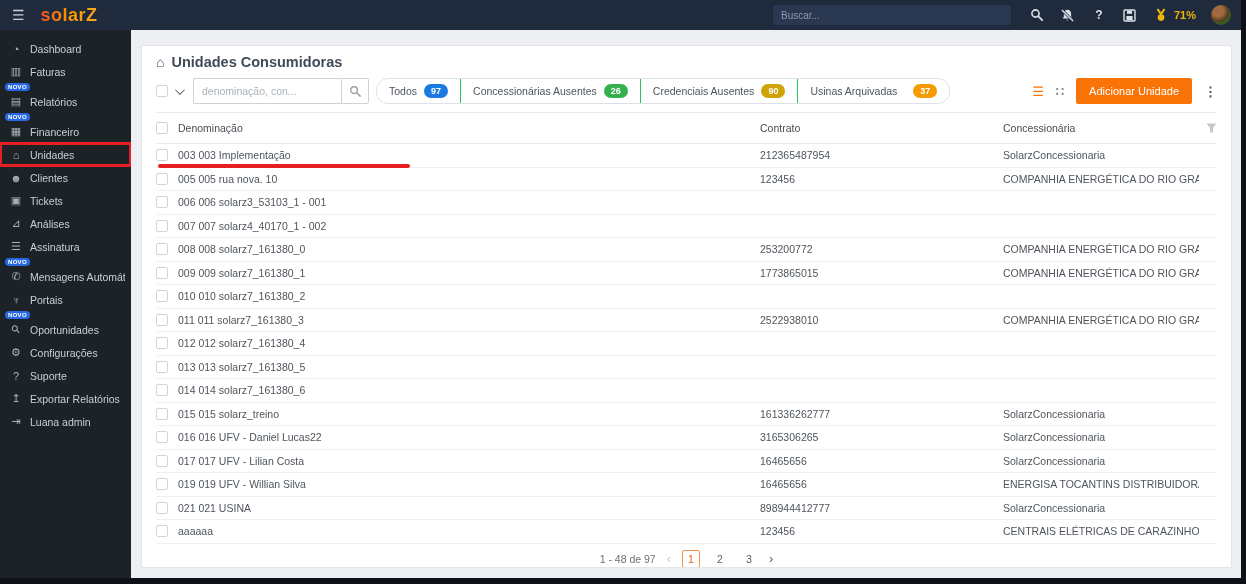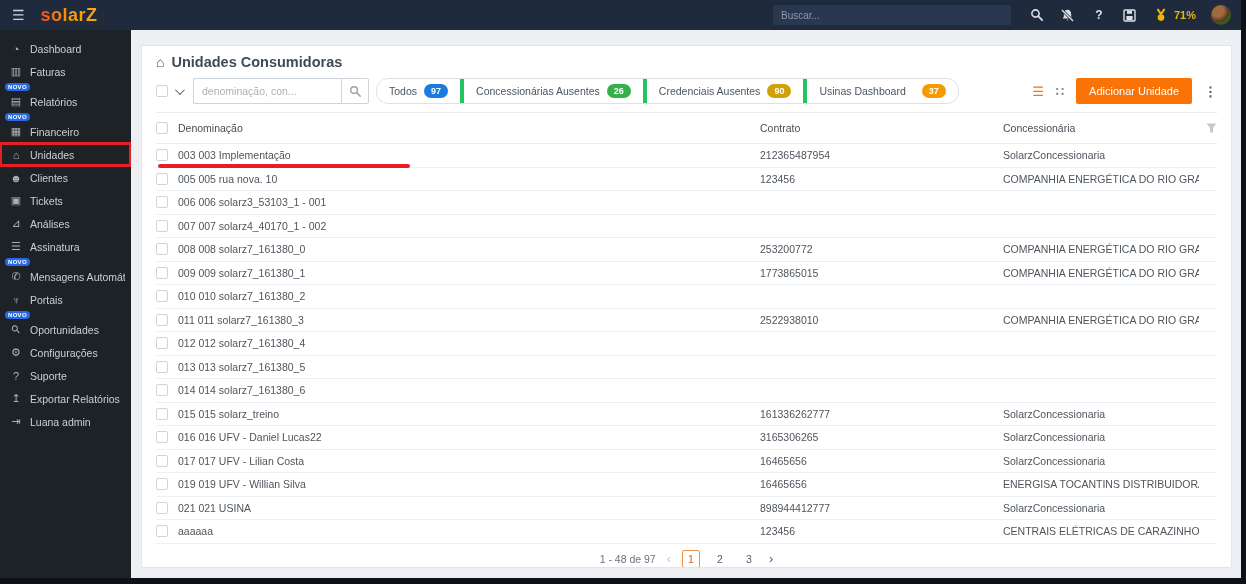--- a/index.html
+++ b/index.html
@@ -55,21 +55,21 @@
           transform:rotate(45deg) translateY(-2px); cursor:pointer; margin-right:4px; }
   .search-group { display:flex; }
   .search-group input { width:148px; height:26px; border:1px solid #ced3d9; border-right:none;
         border-radius:2px 0 0 2px; font-size:10.5px; padding:0 8px; color:#4e555c; outline:none; }
   .search-group input::placeholder { color:#aab1b8; }
   .search-btn { width:28px; height:26px; border:1px solid #ced3d9; background:#fff; border-radius:0 2px 2px 0;
         cursor:pointer; display:flex; align-items:center; justify-content:center; }
   .tab-group { display:flex; background:#fff; border:1px solid #dde1e6; border-radius:12px; height:26px; }
   .ftab { display:flex; align-items:center; gap:7px; padding:0 12px; font-size:10.5px; color:#4b5560;
           cursor:pointer; white-space:nowrap; }
-  .ftab + .ftab { border-left:4px solid #22c55e; }
+  .ftab + .ftab { border-left:1px solid #22c55e; }
   .count-badge { color:#fff; font-size:9px; font-weight:bold; border-radius:9px; padding:2px 7px; }
   .tb-right { margin-left:auto; display:flex; align-items:center; gap:12px; }
   .view-list { color:#f97306; font-size:13px; cursor:pointer; }
   .view-grid { color:#878e95; font-size:13px; font-weight:bold; cursor:pointer; }
   .add-btn { background:#f97306; color:#fff; border:none; border-radius:2px; height:26px; padding:0 13px;
              font-size:11px; cursor:pointer; font-family:inherit; }
   .dots { color:#4a5158; font-size:13px; font-weight:bold; cursor:pointer; }
 
   
   .table { margin:0 14px; font-size:10.5px; }
@@ -265,21 +265,21 @@
               <span class="ftab-label">Concessionárias Ausentes</span>
               <span class="count-badge" style="background-color: rgb(53, 177, 75);">26</span>
             </div>
 
             <div class="ftab">
               <span class="ftab-label">Credenciais Ausentes</span>
               <span class="count-badge" style="background-color: rgb(207, 162, 7);">90</span>
             </div>
 
             <div class="ftab">
-              <span class="ftab-label">Usinas Dashboard</span>
+              <span class="ftab-label">Usinas Arquivadas</span>
               <span class="count-badge" style="background-color: rgb(245, 155, 0); margin-left: 9px;">37</span>
             </div>
 
         </div>
         <div class="tb-right">
           <span class="view-list">☰</span>
           <span class="view-grid">∷</span>
           <button class="add-btn">Adicionar Unidade</button>
           <span class="dots">⋮</span>
         </div>

